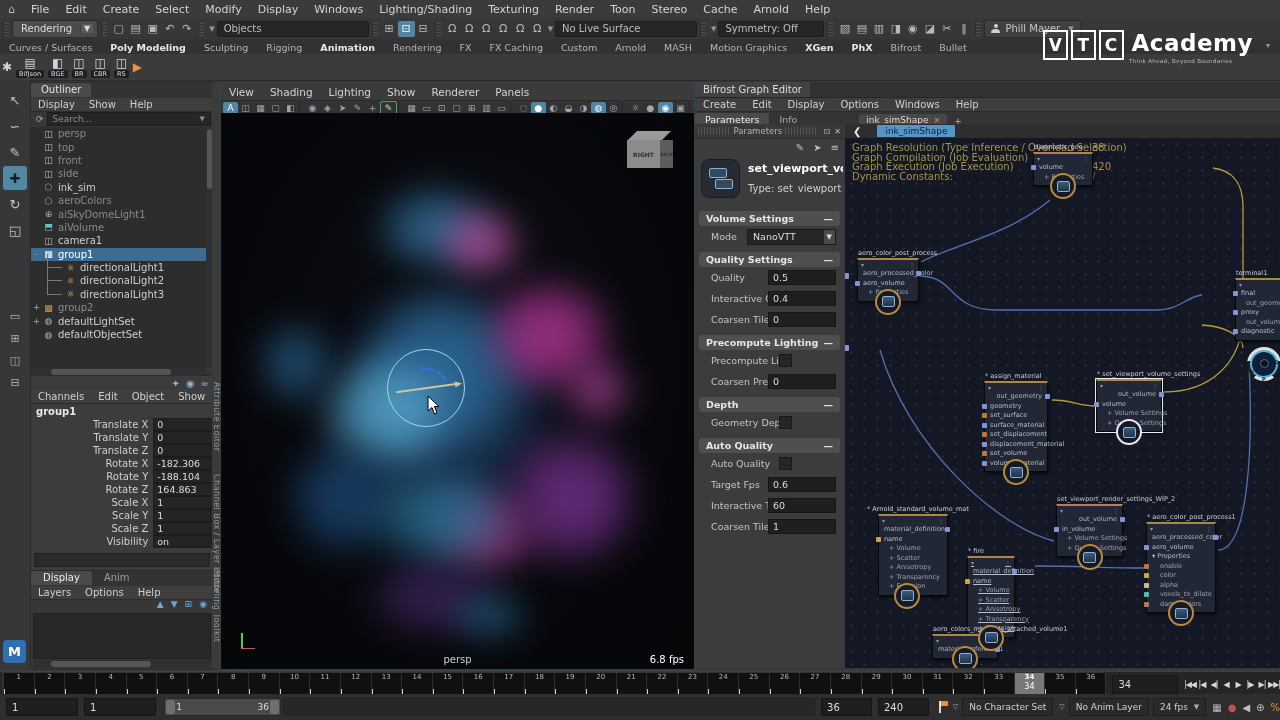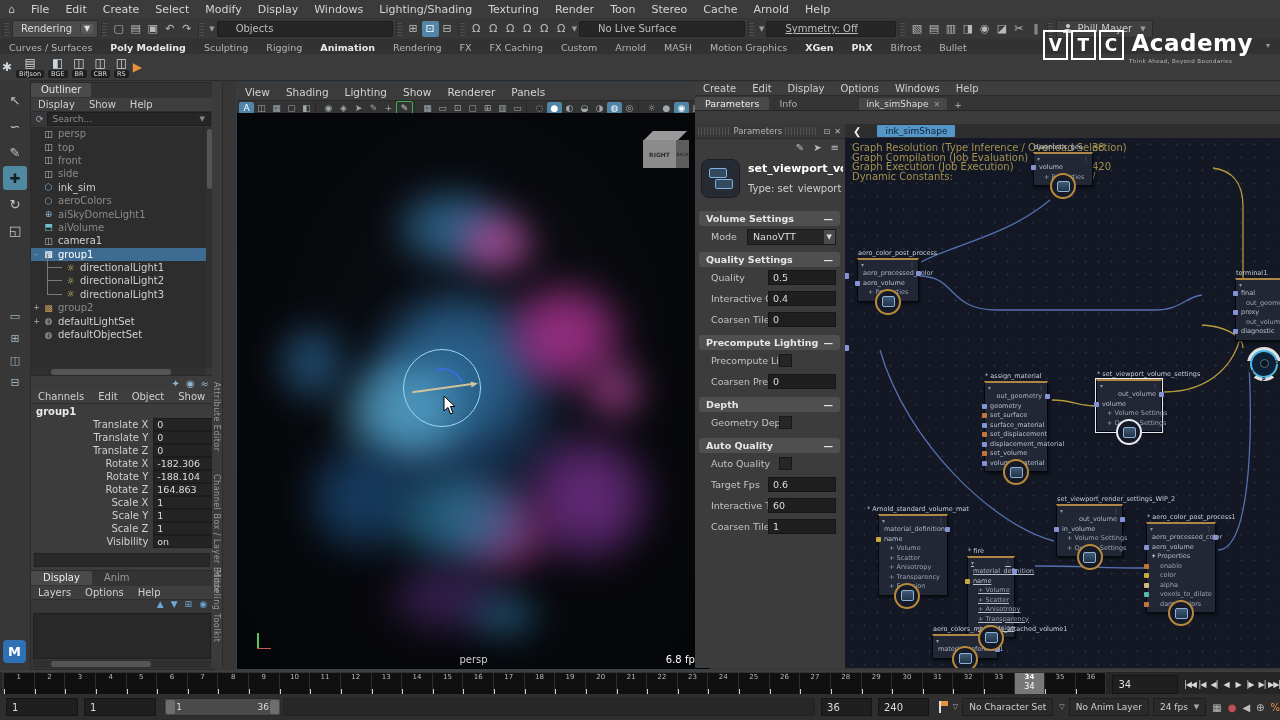--- a/index.html
+++ b/index.html
@@ -12,21 +12,21 @@
   
   #menubar{left:0;top:0;width:1280px;height:18px;background:#3b3b3b;display:flex;align-items:center;border-bottom:1px solid #2a2a2a;}
   .mitem{padding:0 8px;font-size:11px;color:#d4d4d4;}
   #home-ic{padding:0 8px;color:#b8b8b8;font-size:11px;}
   #statusbar{left:0;top:18px;width:1280px;height:21px;background:#373737;display:flex;align-items:center;border-bottom:1px solid #2b2b2b;}
   .grip{width:5px;height:14px;margin:0 3px;background:repeating-linear-gradient(0deg,#4e4e4e 0 1px,transparent 1px 3px);border-left:1px solid #2d2d2d;}
   .sdrop{background:#4b4b4b;height:16px;display:flex;align-items:center;padding:0 4px 0 8px;border:1px solid #2c2c2c;border-radius:2px;font-size:10px;color:#ddd;}
   .sdrop .car{margin-left:8px;background:#5a5a5a;padding:0 3px;font-size:8px;border-left:1px solid #3a3a3a;}
   .sic{width:17px;height:16px;display:flex;align-items:center;justify-content:center;font-size:11px;color:#b9b9b9;border-radius:2px;}
   .sic.on{background:#5285a6;color:#fff;}
-  .sfield{background:#262626;border:1px solid #1d1d1d;height:14px;display:flex;align-items:center;padding:0 18px;font-size:10px;color:#bdbdbd;border-radius:2px;}
+  .sfield{background:#262626;border:1px solid #1d1d1d;height:14px;display:flex;align-items:center;padding:0 6px;font-size:10px;color:#bdbdbd;border-radius:2px;}
   #userchip{display:flex;align-items:center;background:#404040;border:1px solid #2c2c2c;border-radius:2px;height:16px;padding:0 6px;font-size:10px;}
   .person{width:9px;height:9px;position:relative;margin-right:5px;}
   .person:before{content:"";position:absolute;left:2.5px;top:0;width:4px;height:4px;border-radius:50%;background:#cfcfcf;}
   .person:after{content:"";position:absolute;left:0;top:4.5px;width:9px;height:4.5px;border-radius:4px 4px 0 0;background:#cfcfcf;}
 
   #shelftabs{left:0;top:39px;width:1280px;height:15px;background:#323232;display:flex;align-items:flex-end;border-bottom:1px solid #272727;}
   .stab{padding:1px 9px;font-size:9.5px;color:#b5b5b5;}
   .stab.b{color:#e8e8e8;font-weight:bold;}
   #shelfrow{left:0;top:54px;width:1280px;height:26px;background:#3b3b3b;display:flex;align-items:center;border-bottom:1px solid #2b2b2b;}
   .schip{display:flex;flex-direction:column;align-items:center;margin:0 2px;}
@@ -83,21 +83,21 @@
   #lyicons span{margin-left:7px;font-size:9px;color:#6aa7d8;}
   #lylist{position:absolute;left:2px;right:2px;top:42px;bottom:10px;background:#282828;border:1px solid #1f1f1f;}
   #lyhsb{position:absolute;left:2px;right:2px;bottom:1px;height:8px;background:#303030;}
   #lyhsb .th{position:absolute;top:1px;bottom:1px;left:18px;width:100px;background:#555;border-radius:3px;}
 
   
   #sidetabs{left:212px;top:82px;width:10px;height:586px;background:#3b3b3b;border-right:1px solid #2b2b2b;}
   .vtab{position:absolute;left:0px;writing-mode:vertical-rl;font-size:8px;color:#9a9a9a;letter-spacing:.5px;}
 
   
-  #viewport{left:236px;top:82px;width:473px;height:586px;background:#0369a1;border:1px solid #30424f;}
+  #viewport{left:220px;top:82px;width:473px;height:586px;background:#0369a1;border:1px solid #30424f;}
   #vpmenu{display:flex;height:17px;align-items:center;background:#3b3b3b;border-bottom:1px solid #2a2a2a;}
   #vpmenu span{padding:0 8px;font-size:10.5px;color:#d2d2d2;}
   #vpicons{display:flex;height:13px;align-items:center;background:#333;border-bottom:1px solid #262626;padding-left:2px;}
   .vic{width:15px;height:12px;display:flex;align-items:center;justify-content:center;font-size:9px;color:#9fa8ad;flex:none;}
   .vic.on{background:#4f86a8;color:#fff;border-radius:2px;}
   .vic.grn{border:1px solid #3fae52;color:#cfd6da;border-radius:2px;}
   .vsep{width:4px;height:12px;border-left:1px solid #262626;margin:0 1px;flex:none;}
   #vcanvas{position:absolute;left:0;top:30px;width:473px;height:556px;background:radial-gradient(ellipse at 50% 45%,#0d1016 0%,#07080c 60%,#050608 100%);overflow:hidden;}
   .blob{position:absolute;filter:blur(16px);opacity:.85;border-radius:50%;}
   #manip{position:absolute;left:166px;top:236px;width:76px;height:76px;border:1.5px solid #9fd8ef;border-radius:50%;}
@@ -265,21 +265,21 @@
         <span class="sic">Ω</span>
         <span class="sic">Ω</span>
         <span class="sic">Ω</span>
       </div>
     <span style="font-size:7px;color:#999;margin:0 2px;">▼</span>
     <div class="sfield" style="width:128px;">
         <span>No Live Surface</span>
       </div>
     <div class="grip"></div>
     <span style="font-size:7px;color:#999;margin:0 2px;">▼</span>
-    <div class="sfield" style="width:92px;text-decoration:underline;">
+    <div class="sfield" style="width:92px;">
         <span>Symmetry: Off</span>
       </div>
     <div class="grip"></div>
     <div id="sb-render" class="row">
         <span class="sic">▧</span>
         <span class="sic">▤</span>
         <span class="sic">▥</span>
         <span class="sic">◨</span>
         <span class="sic">◉</span>
         <span class="sic">◪</span>
@@ -639,20 +639,23 @@
       <div id="axis">
           <div class="y"></div>
           <div class="x"></div>
         </div>
       <div id="persplbl">persp</div>
       <div id="fpslbl">6.8 fps</div>
     </div>
   </div>
 
   <div id="bifrost" class="abs">
+    <div id="bftitle">
+      <span>Bifrost Graph Editor</span>
+    </div>
     <div id="bfmenu">
         <span>Create</span>
         <span>Edit</span>
         <span>Display</span>
         <span>Options</span>
         <span>Windows</span>
         <span>Help</span>
       </div>
     <div id="bftabs">
       <span class="bftab on">Parameters</span>

